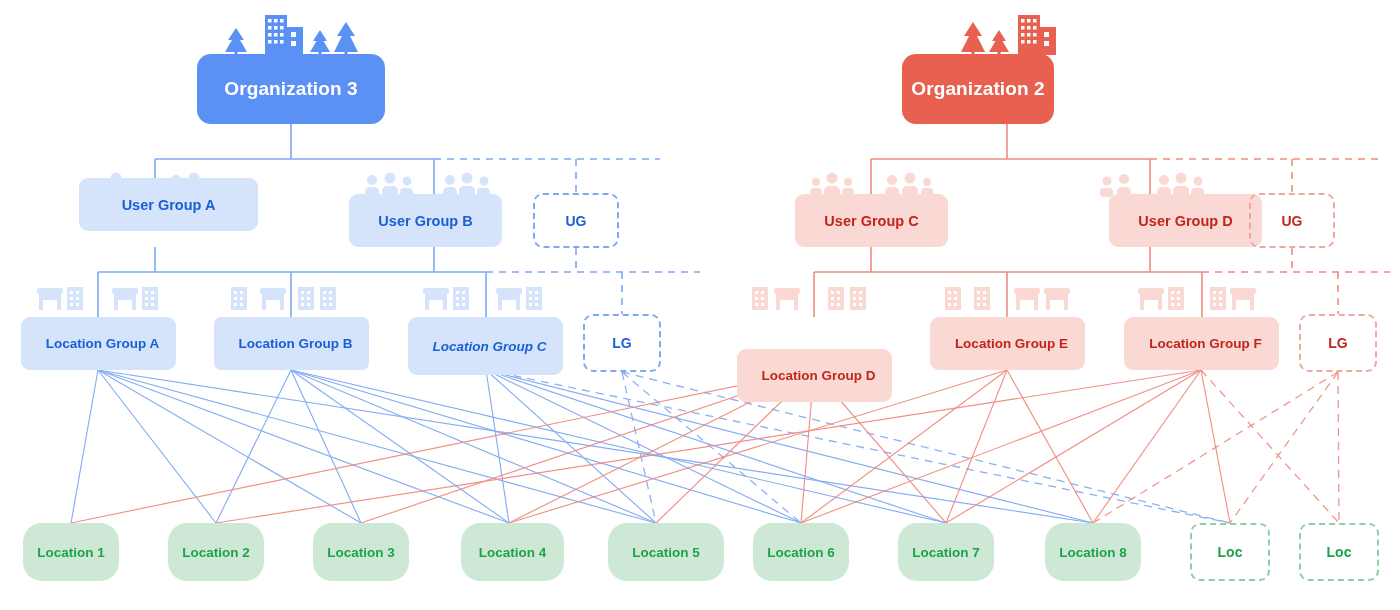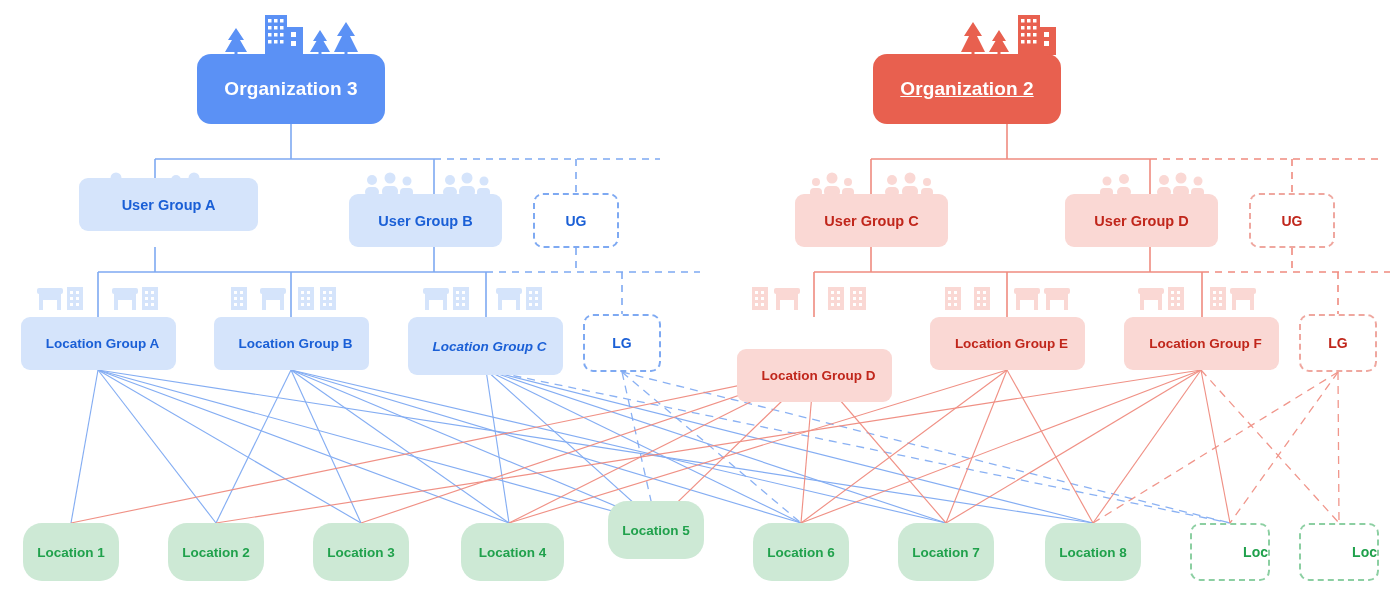--- a/index.html
+++ b/index.html
@@ -13,21 +13,21 @@
   .grp{border-radius:9px;font-size:14.5px;font-weight:700;}
   .grp.blue{background:#d5e4fb;color:#1a5fd6;}
   .grp.red{background:#fad8d4;color:#c0261b;}
   .lgbox{border-radius:9px;font-size:13.5px;font-weight:700;padding-left:8px;}
   .lgbox.blue{background:#d5e4fb;color:#1a5fd6;}
   .lgbox.red{background:#fad8d4;color:#c0261b;}
   .loc{border-radius:19px;background:#cde9d5;color:#20a14c;font-size:13.5px;font-weight:700;}
   .ghost{border-radius:10px;background:transparent;font-size:14px;font-weight:700;}
   .ghost.blue{border:2px dashed #7ea9f2;color:#1a5fd6;}
   .ghost.red{border:2px dashed #efa79f;color:#c0261b;}
-  .ghost.green{border:2px dashed #8ccfa2;color:#20a14c;justify-content:flex-end;}
+  .ghost.green{border:2px dashed #8ccfa2;color:#20a14c;}
   .node span{pointer-events:none;}
 </style>
 </head>
 <body>
 
 <div id="stage">
 
   <svg class="layer" viewBox="0 0 1400 610">
     <g stroke="#7ea9f2" stroke-width="1.6" fill="none">
       <path d="M291,124 L291,159"></path>
@@ -365,34 +365,34 @@
         <rect x="1232" y="292" width="22" height="18"></rect>
           <rect x="1236" y="300" width="14" height="10" fill="#fff"></rect>
           <rect x="1230" y="288" width="26" height="6" rx="2"></rect>
       </g>
     </g>
   </svg>
 
   <div class="node org blue" style="left:197px;top:54px;width:188px;height:70px;">
     <span>Organization 3</span>
   </div>
-  <div class="node org red" style="left:873px;top:54px;width:188px;height:70px;text-decoration:underline;">
+  <div class="node org red" style="left:902px;top:54px;width:152px;height:70px;">
     <span>Organization 2</span>
   </div>
 
   <div class="node grp blue" style="left:79px;top:178px;width:179px;height:53px;">
     <span>User Group A</span>
   </div>
   <div class="node grp blue" style="left:349px;top:194px;width:153px;height:53px;">
     <span>User Group B</span>
   </div>
   <div class="node grp red" style="left:795px;top:194px;width:153px;height:53px;">
     <span>User Group C</span>
   </div>
-  <div class="node grp red" style="left:1065px;top:194px;width:153px;height:53px;align-items:center;">
+  <div class="node grp red" style="left:1109px;top:194px;width:153px;height:53px;align-items:center;">
     <span>User Group D</span>
   </div>
 
   <div class="node ghost blue" style="left:533px;top:193px;width:86px;height:55px;">
     <span>UG</span>
   </div>
   <div class="node ghost red" style="left:1249px;top:193px;width:86px;height:55px;">
     <span>UG</span>
   </div>
 
@@ -427,21 +427,21 @@
   </div>
   <div class="node loc" style="left:168px;top:523px;width:96px;height:58px;">
     <span>Location 2</span>
   </div>
   <div class="node loc" style="left:313px;top:523px;width:96px;height:58px;">
     <span>Location 3</span>
   </div>
   <div class="node loc" style="left:461px;top:523px;width:103px;height:58px;">
     <span>Location 4</span>
   </div>
-  <div class="node loc" style="left:608px;top:501px;width:96px;height:58px;">
+  <div class="node loc" style="left:608px;top:523px;width:116px;height:58px;">
     <span>Location 5</span>
   </div>
   <div class="node loc" style="left:753px;top:523px;width:96px;height:58px;">
     <span>Location 6</span>
   </div>
   <div class="node loc" style="left:898px;top:523px;width:96px;height:58px;justify-content:center;">
     <span>Location 7</span>
   </div>
   <div class="node loc" style="left:1045px;top:523px;width:96px;height:58px;">
     <span>Location 8</span>

